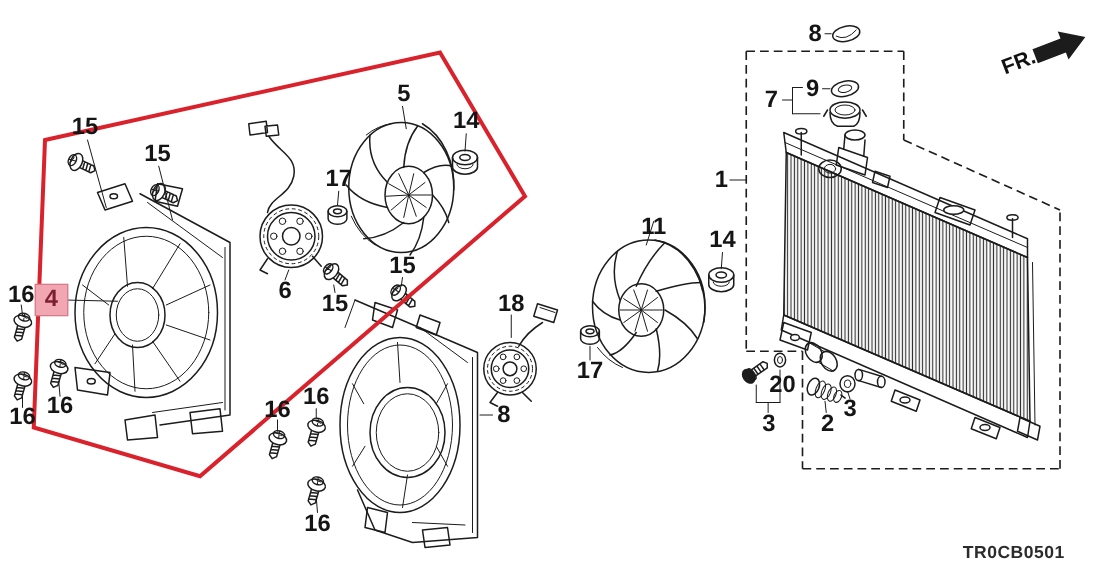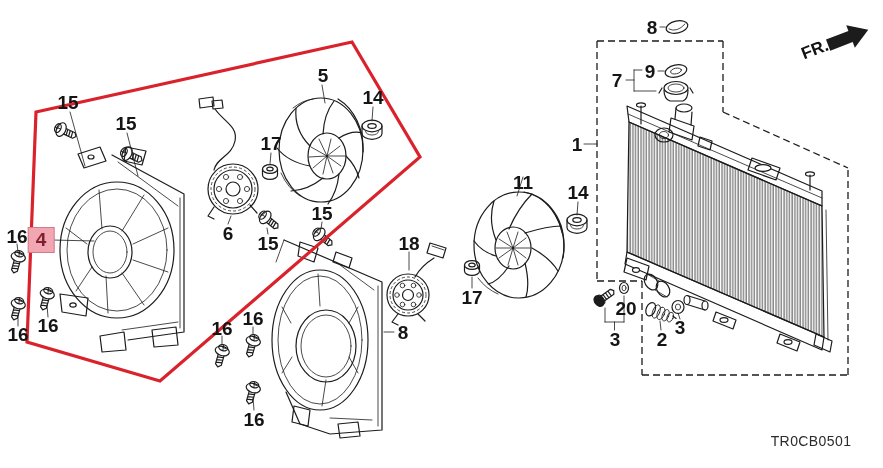--- a/index.html
+++ b/index.html
@@ -11,21 +11,21 @@
   .solid{fill:var(--line,#1c1c1c);stroke:none;}
   .dash{fill:none;stroke:var(--line,#1c1c1c);stroke-width:1.3;stroke-dasharray:7 4;}
   .ribs{fill:none;stroke:var(--line,#1c1c1c);stroke-width:0.8;stroke-dasharray:3 2.2;}
   .red{fill:none;stroke:var(--outline-red,#d9222b);stroke-width:3.2;stroke-linejoin:miter;}
   .callout{position:absolute;transform:translate(-50%,-50%);font-size:19px;font-weight:700;
            color:#151515;white-space:nowrap;line-height:1;z-index:5;cursor:default;}
   .callout.hl{background:var(--highlight-bg,#f1a6b2);color:var(--highlight-text,#7c1f2e);
               padding:2px 7px 3px 7px;border:1px solid rgba(160,40,60,.35);}
   .fr-label{position:absolute;transform:translate(-50%,-50%) rotate(-21deg);
             font-size:17px;font-weight:700;color:#111;z-index:6;}
-  .diagram-code{position:absolute;transform:translate(-50%,-50%);font-size:14px;font-weight:400;
+  .diagram-code{position:absolute;transform:translate(-50%,-50%);font-size:14px;font-weight:700;
                 color:#2b2b2b;letter-spacing:.4px;z-index:5;}
 </style>
 </head>
 <body>
 
 <div id="stage">
 
 <svg width="883" height="468" viewBox="0 0 883 468">
   <defs>
     <pattern id="fins" width="2.7" height="6" patternUnits="userSpaceOnUse">

